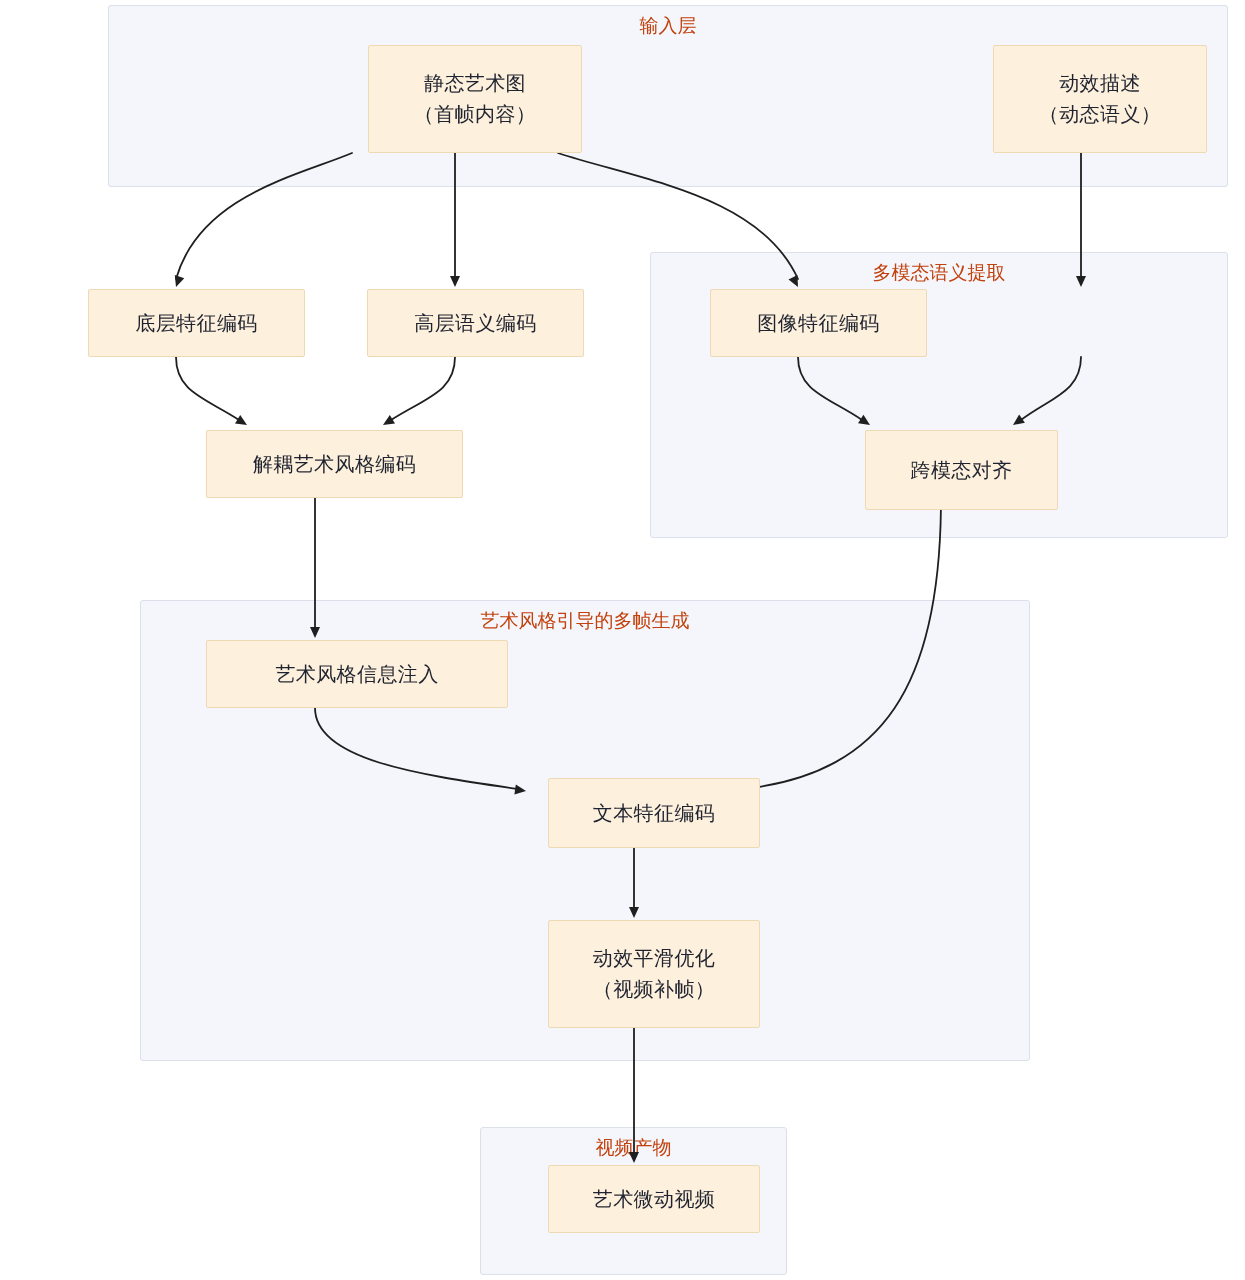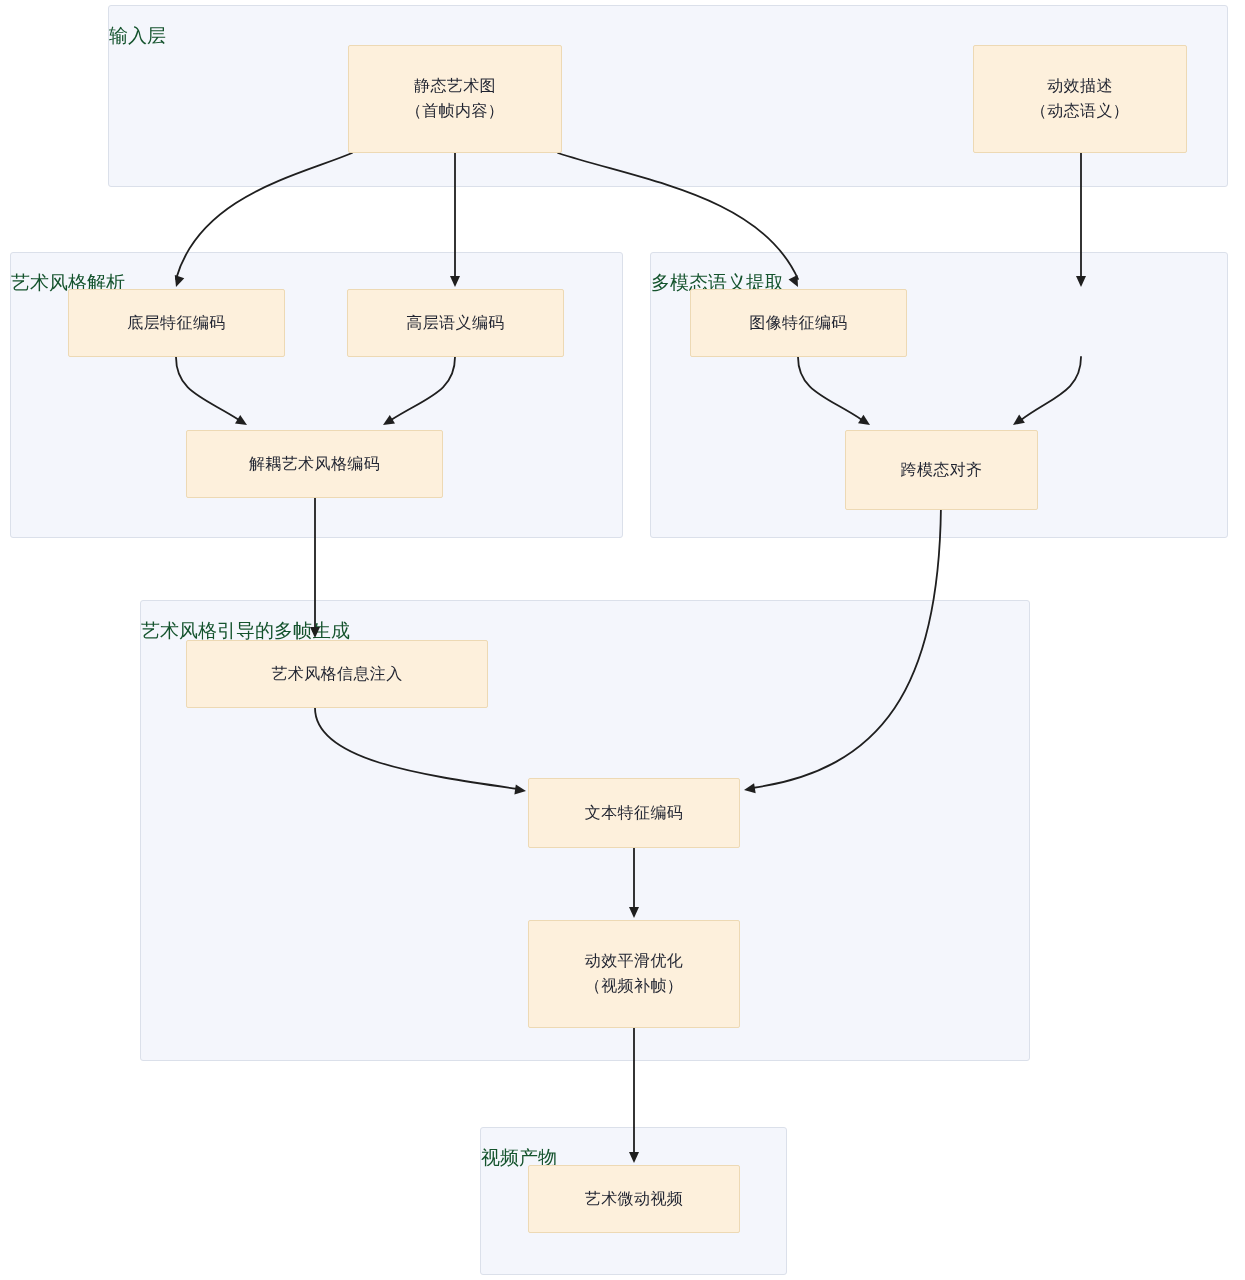--- a/index.html
+++ b/index.html
@@ -30,56 +30,55 @@
     position: absolute;
     box-sizing: border-box;
     background: #f4f6fc;
     border: 1px solid #dbe0ea;
     border-radius: 3px;
   }
   .subgraph-title {
     position: absolute;
     left: 0;
     right: 0;
-    top: 19px;
+    top: 9px;
+    text-align: center;
     font-size: 19px;
-    color: #14532d;
+    color: #c2410c;
     line-height: 1.2;
     white-space: nowrap;
   }
   .node {
     position: absolute;
     box-sizing: border-box;
     background: #fdf0dc;
     border: 1px solid #edd9b4;
     border-radius: 2px;
     display: flex;
     align-items: center;
     justify-content: center;
     text-align: center;
-    font-size: 16px;
+    font-size: 20px;
     color: #1f2330;
     line-height: 1.55;
     letter-spacing: 0.4px;
+    margin-left: 20px;
   }
   .node-label {
     display: block;
     white-space: pre-line;
   }
 </style>
 </head>
 <body>
 
 <div id="canvas">
 
   <div class="subgraph" id="sg-input-layer" style="left: 108px; top: 5px; width: 1120px; height: 182px;">
     <div class="subgraph-title">输入层</div>
-  </div>
-  <div class="subgraph" id="sg-style-parsing" style="left: 10px; top: 252px; width: 613px; height: 286px;">
-    <div class="subgraph-title">艺术风格解析</div>
   </div>
   <div class="subgraph" id="sg-multimodal-extract" style="left: 650px; top: 252px; width: 578px; height: 286px;">
     <div class="subgraph-title">多模态语义提取</div>
   </div>
   <div class="subgraph" id="sg-guided-generation" style="left: 140px; top: 600px; width: 890px; height: 461px;">
     <div class="subgraph-title">艺术风格引导的多帧生成</div>
   </div>
   <div class="subgraph" id="sg-video-output" style="left: 480px; top: 1127px; width: 307px; height: 148px;">
     <div class="subgraph-title">视频产物</div>
   </div>

